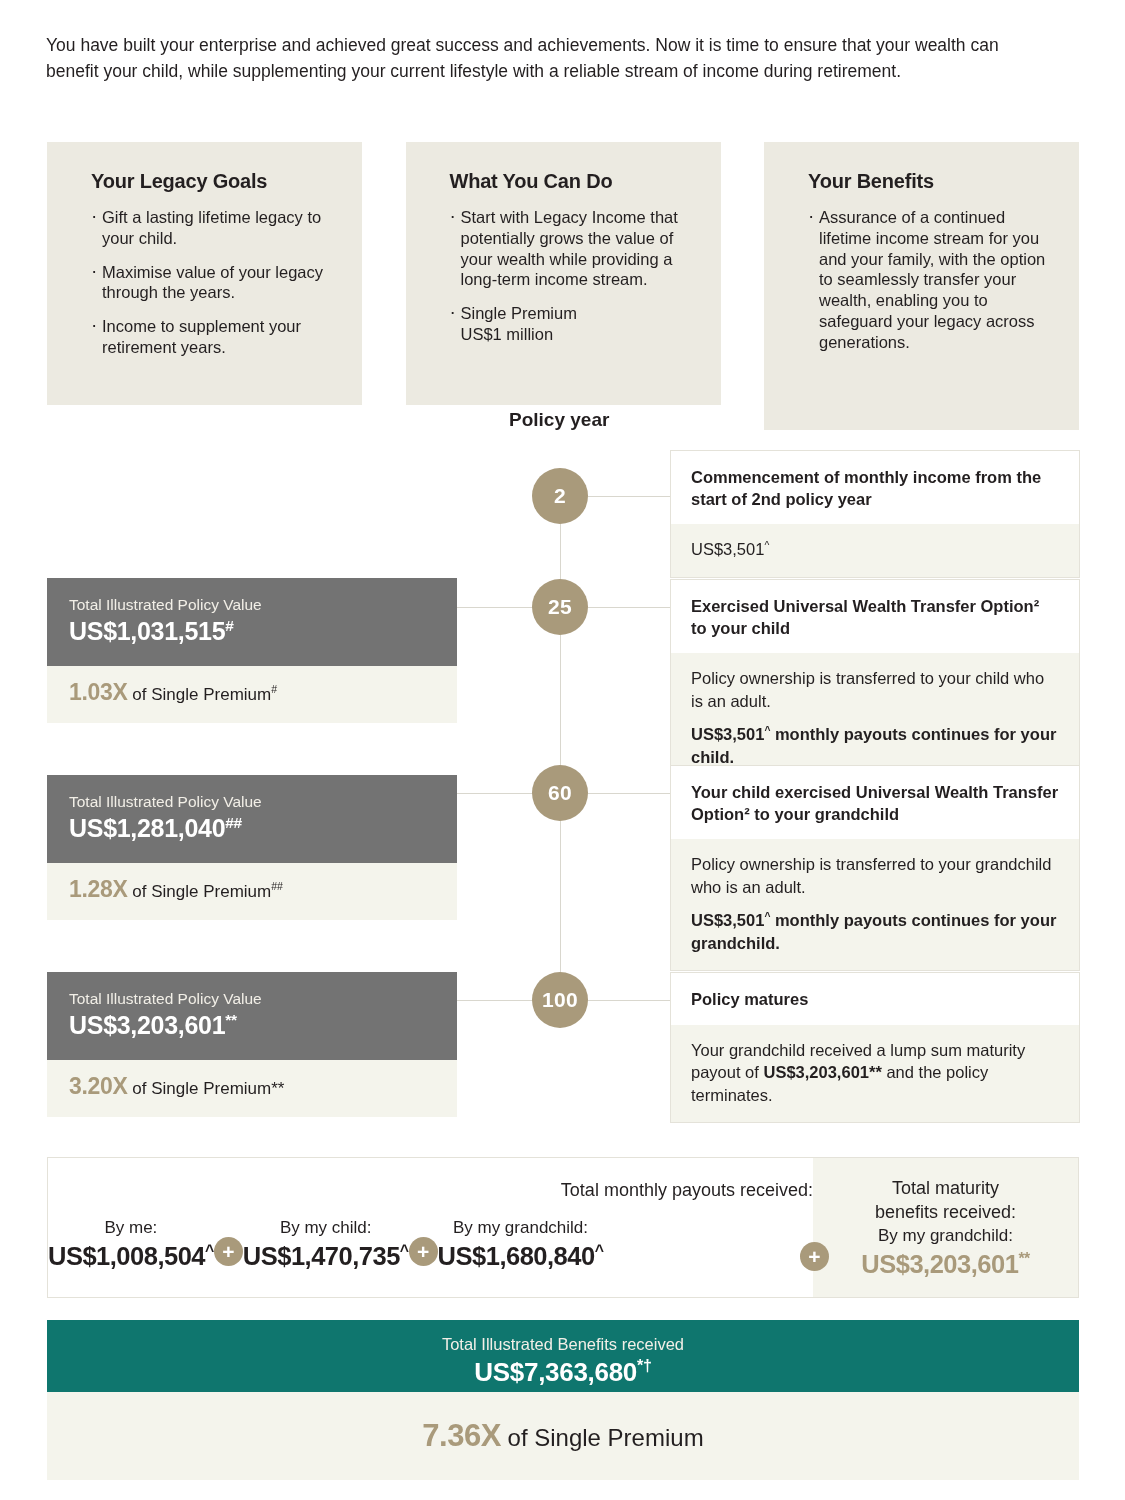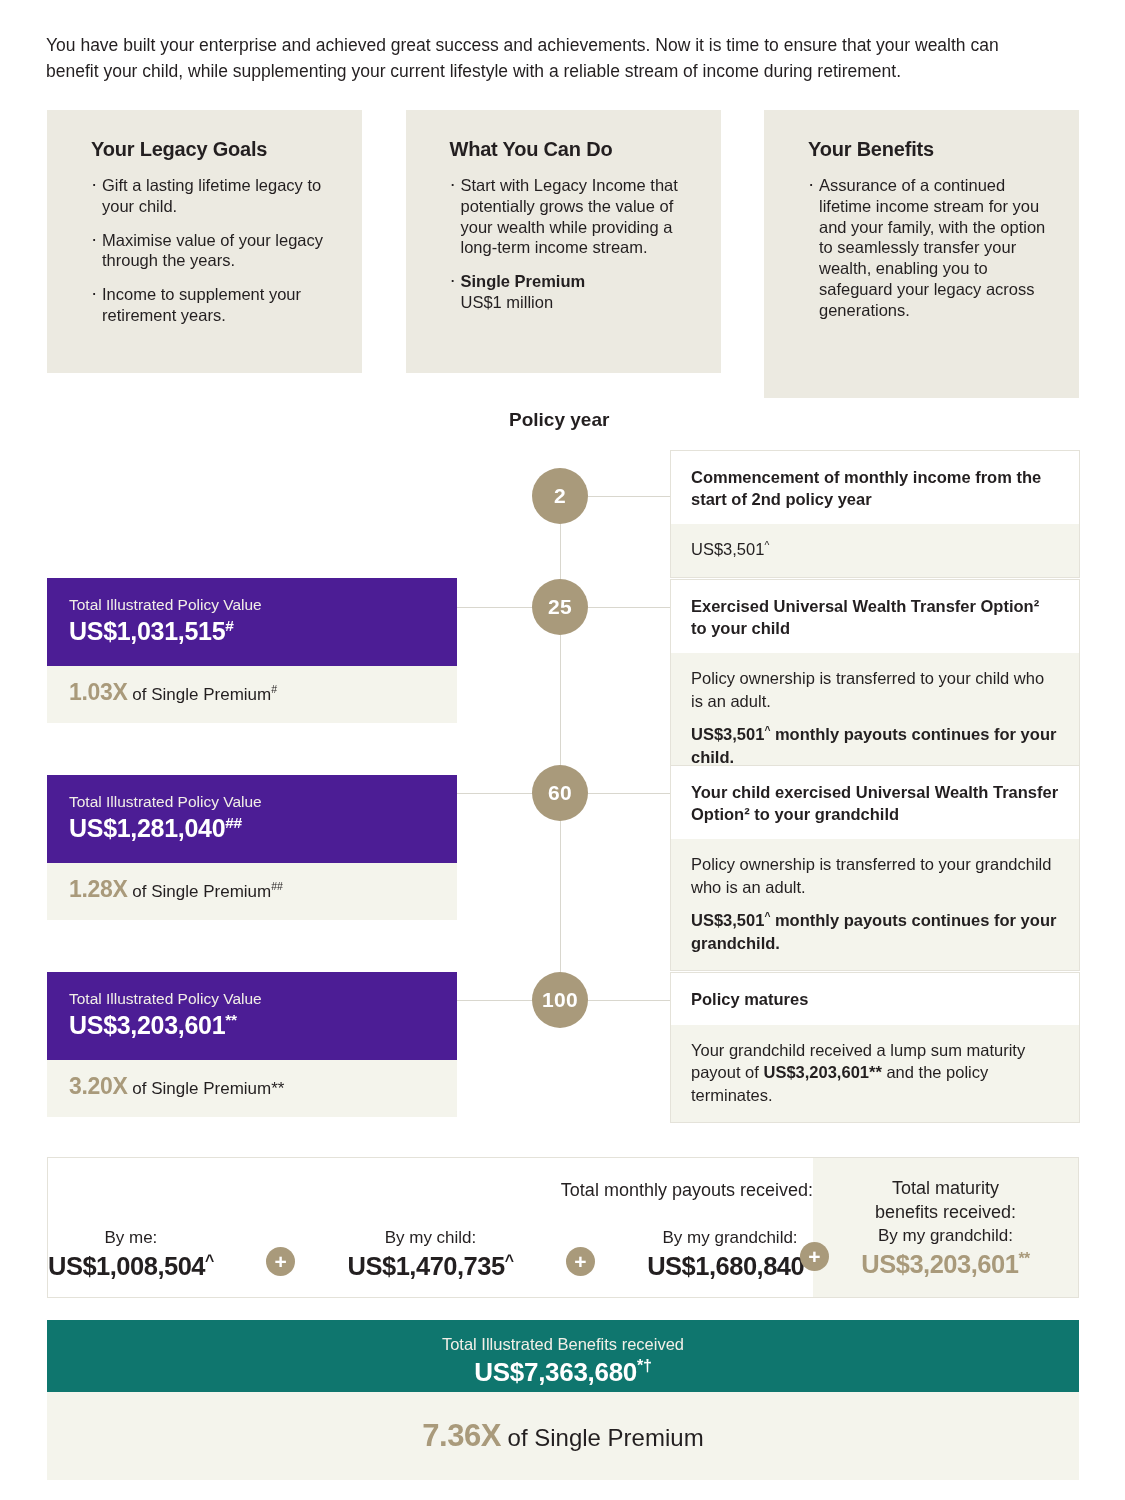--- a/index.html
+++ b/index.html
@@ -34,20 +34,21 @@
     top: 110px;
     width: 1032px;
     display: flex;
     justify-content: space-between;
   }
   .card {
     width: 315px;
     background: #eceae1;
     padding: 28px 26px 26px 44px;
     box-sizing: border-box;
+    margin-top: 32px;
   }
   .card.c1 { height: 263px; }
   .card.c2 { height: 263px; }
   .card.c3 { height: 288px; }
   .card h3 {
     margin: 0 0 14px 0;
     font-size: 20px;
     font-weight: bold;
     letter-spacing: -0.2px;
   }
@@ -65,21 +66,21 @@
   }
   .card li:last-child { margin-bottom: 0; }
   .card li::before {
     content: "\00B7";
     position: absolute;
     left: 0;
     top: -1px;
     font-size: 19px;
     line-height: 20.8px;
   }
-  .card li b { font-weight: bold; }
+  .card li b { font-weight: normal; }
 
   
   .policy-year-label {
     position: absolute;
     left: 509px;
     top: 409px;
     font-size: 19px;
     font-weight: bold;
   }
 
@@ -110,21 +111,21 @@
     display: flex;
     align-items: center;
     justify-content: center;
     z-index: 3;
     letter-spacing: 0.3px;
   }
 
   
   .valblock { position: absolute; left: 47px; width: 410px; z-index: 2; }
   .valblock .top {
-    background: #4c1d95;
+    background: #737373;
     color: #ffffff;
     padding: 17px 22px 19px 22px;
     box-sizing: border-box;
   }
   .valblock .top .lbl {
     font-size: 15.5px;
     line-height: 19px;
     color: #f2efe7;
   }
   .valblock .top .amt {
@@ -196,22 +197,22 @@
     box-sizing: border-box;
   }
   .sum-title {
     text-align: right;
     font-size: 18px;
     line-height: 24px;
   }
   .sum-cols {
     display: flex;
     align-items: flex-end;
-    justify-content: space-between;
-    margin-top: 24px;
+    justify-content: flex-start;
+    margin-top: 14px;
   }
   .sum-col { text-align: center; }
   .sum-col .who { font-size: 17px; line-height: 24px; }
   .sum-col .amt {
     font-size: 25.5px;
     font-weight: bold;
     letter-spacing: -0.5px;
     line-height: 32px;
   }
   .plus {

